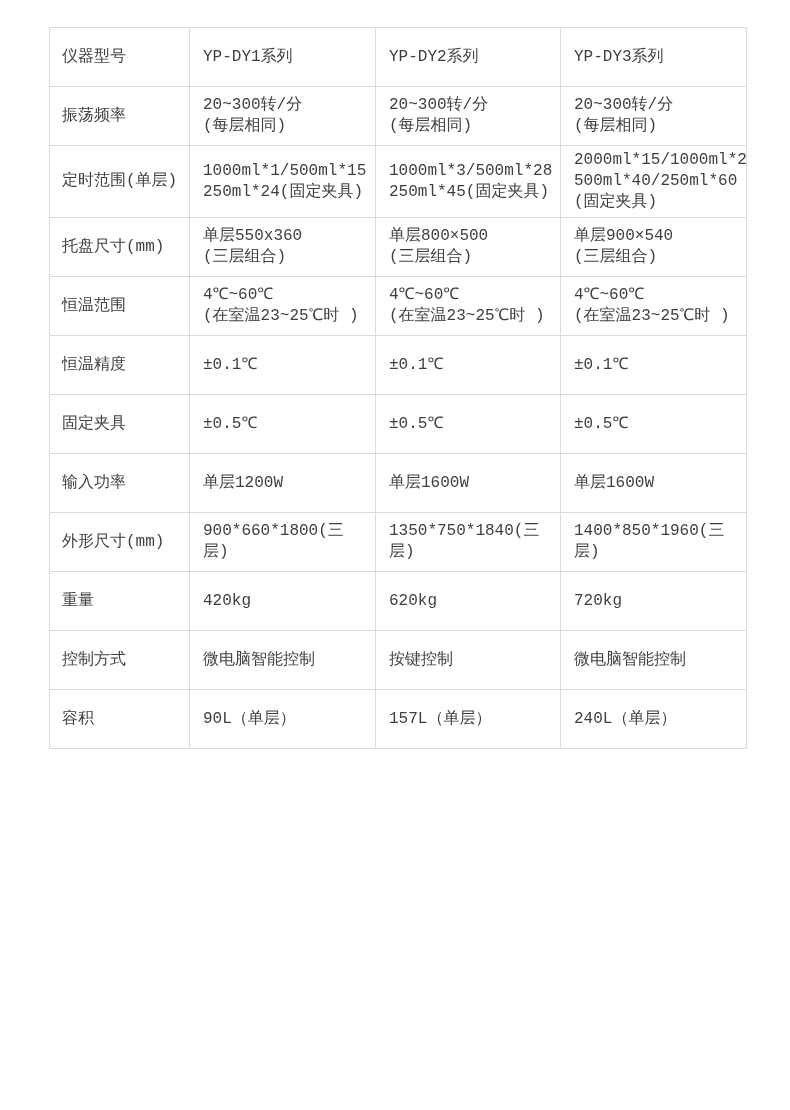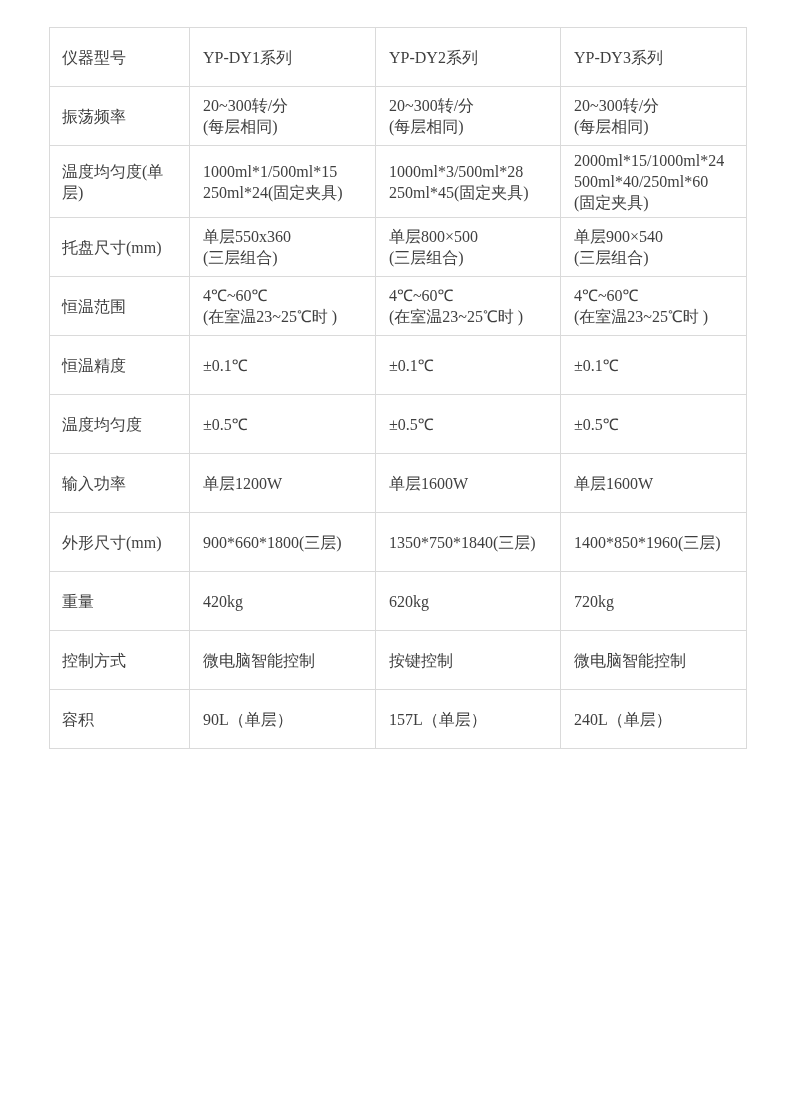--- a/index.html
+++ b/index.html
@@ -5,21 +5,21 @@
   html, body {
     margin: 0;
     padding: 0;
     background: #ffffff;
   }
   .page {
     position: relative;
     width: 790px;
     height: 1110px;
     background: #ffffff;
-    font-family: Liberation Serif, serif;
+    font-family: Liberation Mono, monospace;
     overflow: hidden;
   }
   table.spec {
     position: absolute;
     left: 49px;
     top: 27px;
     border-collapse: collapse;
     table-layout: fixed;
     width: 697px;
   }
@@ -60,21 +60,21 @@
       <tr>
         <td class="lbl">振荡频率</td>
         <td>20~300转/分
 (每层相同)</td>
         <td>20~300转/分
 (每层相同)</td>
         <td>20~300转/分
 (每层相同)</td>
       </tr>
       <tr>
-        <td class="lbl">温度均匀度(单层)</td>
+        <td class="lbl">定时范围(单层)</td>
         <td>1000ml*1/500ml*15
 250ml*24(固定夹具)</td>
         <td>1000ml*3/500ml*28
 250ml*45(固定夹具)</td>
         <td>2000ml*15/1000ml*24
 500ml*40/250ml*60
 (固定夹具)</td>
       </tr>
       <tr>
         <td class="lbl">托盘尺寸(mm)</td>
@@ -94,21 +94,21 @@
         <td>4℃~60℃
 (在室温23~25℃时 )</td>
       </tr>
       <tr>
         <td class="lbl">恒温精度</td>
         <td>±0.1℃</td>
         <td>±0.1℃</td>
         <td>±0.1℃</td>
       </tr>
       <tr>
-        <td class="lbl">温度均匀度</td>
+        <td class="lbl">固定夹具</td>
         <td>±0.5℃</td>
         <td>±0.5℃</td>
         <td>±0.5℃</td>
       </tr>
       <tr>
         <td class="lbl">输入功率</td>
         <td>单层1200W</td>
         <td>单层1600W</td>
         <td>单层1600W</td>
       </tr>

